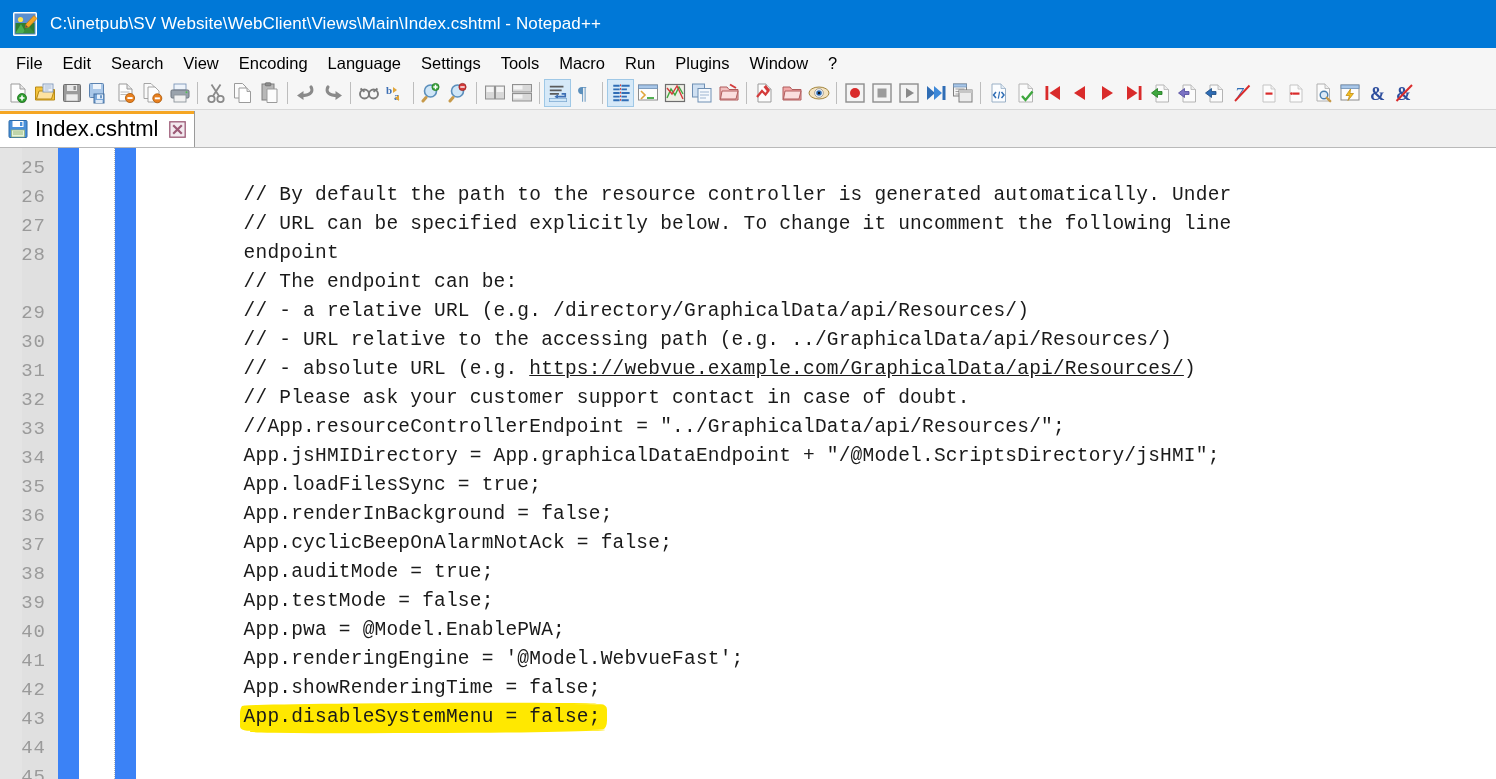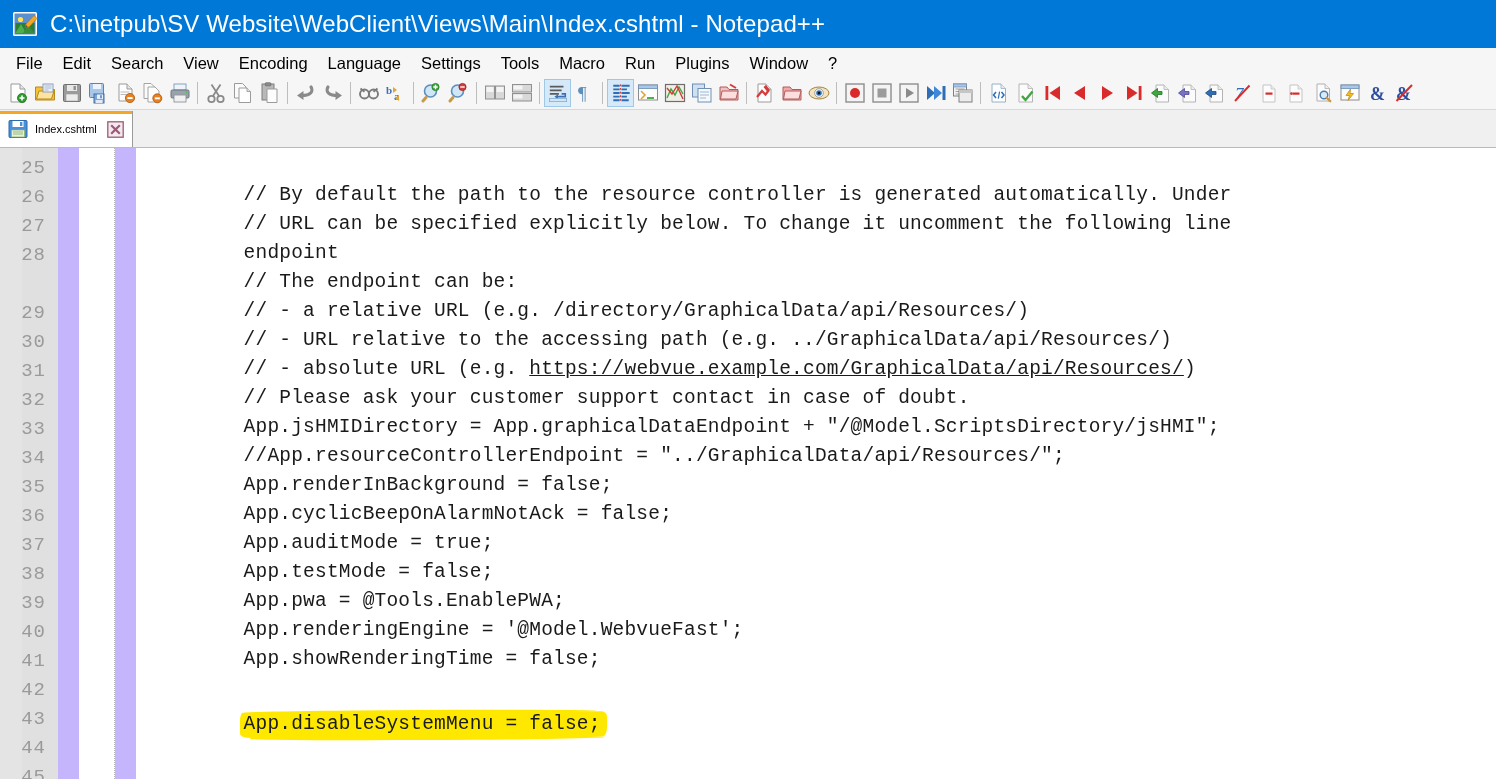--- a/index.html
+++ b/index.html
@@ -35,21 +35,21 @@
     position: relative;
     margin-right: 12px;
     flex: 0 0 26px;
   }
   .npp-logo {
     width: 26px; height: 26px;
     display: block;
   }
   .titlebar-text {
     color: #ffffff;
-    font-size: 24px;
+    font-size: 17px;
     font-family: "Liberation Sans", sans-serif;
     white-space: nowrap;
     letter-spacing: 0.1px;
   }
 
   
   .menubar {
     height: 28px;
     flex: 0 0 28px;
     background: #f6f6f6;
@@ -126,33 +126,33 @@
   }
   .tab::before {
     content: "";
     position: absolute;
     left: 0; right: 0; top: 0;
     height: 3px;
     background: #f5a623;
   }
   .tab-icon { width: 20px; height: 20px; margin-right: 7px; flex: 0 0 20px; }
   .tab-label {
-    font-size: 11px;
+    font-size: 22px;
     color: #000;
     font-family: "Liberation Sans", sans-serif;
     white-space: nowrap;
     margin-right: 10px;
   }
   .tab-close { width: 17px; height: 17px; flex: 0 0 17px; }
 
   
   .editor {
     flex: 1 1 auto;
     display: flex;
-    background: #c4b5fd;
+    background: #3b82f6;
     position: relative;
     overflow: hidden;
     gap: 21px;
   }
   .gutter {
     width: 58px;
     flex: 0 0 58px;
     background: #e4e4e4;
     position: relative;
     box-sizing: border-box;
@@ -211,21 +211,21 @@
     color: #1a1a1a;
     white-space: pre;
     padding-left: 60px;
     box-sizing: border-box;
     position: relative;
     letter-spacing: 0.2px;
   }
   .code-line .url { text-decoration: underline; }
 
   
-  .hl-wrap { position: relative; display: inline-block; margin-top: 36px; }
+  .hl-wrap { position: relative; display: inline-block; }
   .hl-wrap .hl-paint {
     position: absolute;
     left: -4px;
     right: -6px;
     top: 2px;
     bottom: 2px;
     background: #ffe800;
     border-radius: 3px 6px 4px 7px / 8px 5px 9px 4px;
     z-index: 0;
     transform: rotate(-0.25deg);
@@ -742,27 +742,28 @@
     <div class="code-area">
       <div class="code-line"></div>
       <div class="code-line">    // By default the path to the resource controller is generated automatically. Under</div>
       <div class="code-line">    // URL can be specified explicitly below. To change it uncomment the following line</div>
       <div class="code-line">    endpoint</div>
       <div class="code-line">    // The endpoint can be:</div>
       <div class="code-line">    // - a relative URL (e.g. /directory/GraphicalData/api/Resources/)</div>
       <div class="code-line">    // - URL relative to the accessing path (e.g. ../GraphicalData/api/Resources/)</div>
       <div class="code-line"><span>    // - absolute URL (e.g. </span><span class="url">https://webvue.example.com/GraphicalData/api/Resources/</span><span>)</span></div>
       <div class="code-line">    // Please ask your customer support contact in case of doubt.</div>
+      <div class="code-line">    //App.resourceControllerEndpoint = "../GraphicalData/api/Resources/";</div>
       <div class="code-line">    App.jsHMIDirectory = App.graphicalDataEndpoint + "/@Model.ScriptsDirectory/jsHMI";</div>
-      <div class="code-line">    //App.resourceControllerEndpoint = "../GraphicalData/api/Resources/";</div>
+      <div class="code-line">    App.loadFilesSync = true;</div>
       <div class="code-line">    App.renderInBackground = false;</div>
       <div class="code-line">    App.cyclicBeepOnAlarmNotAck = false;</div>
       <div class="code-line">    App.auditMode = true;</div>
       <div class="code-line">    App.testMode = false;</div>
-      <div class="code-line">    App.pwa = @Tools.EnablePWA;</div>
+      <div class="code-line">    App.pwa = @Model.EnablePWA;</div>
       <div class="code-line">    App.renderingEngine = '@Model.WebvueFast';</div>
       <div class="code-line">    App.showRenderingTime = false;</div>
       <div class="code-line">    <span class="hl-wrap"><span class="hl-paint"></span><span class="hl-text">App.disableSystemMenu = false;</span></span></div>
       <div class="code-line"></div>
     </div>
 
   </div>
 
 </div>
 

